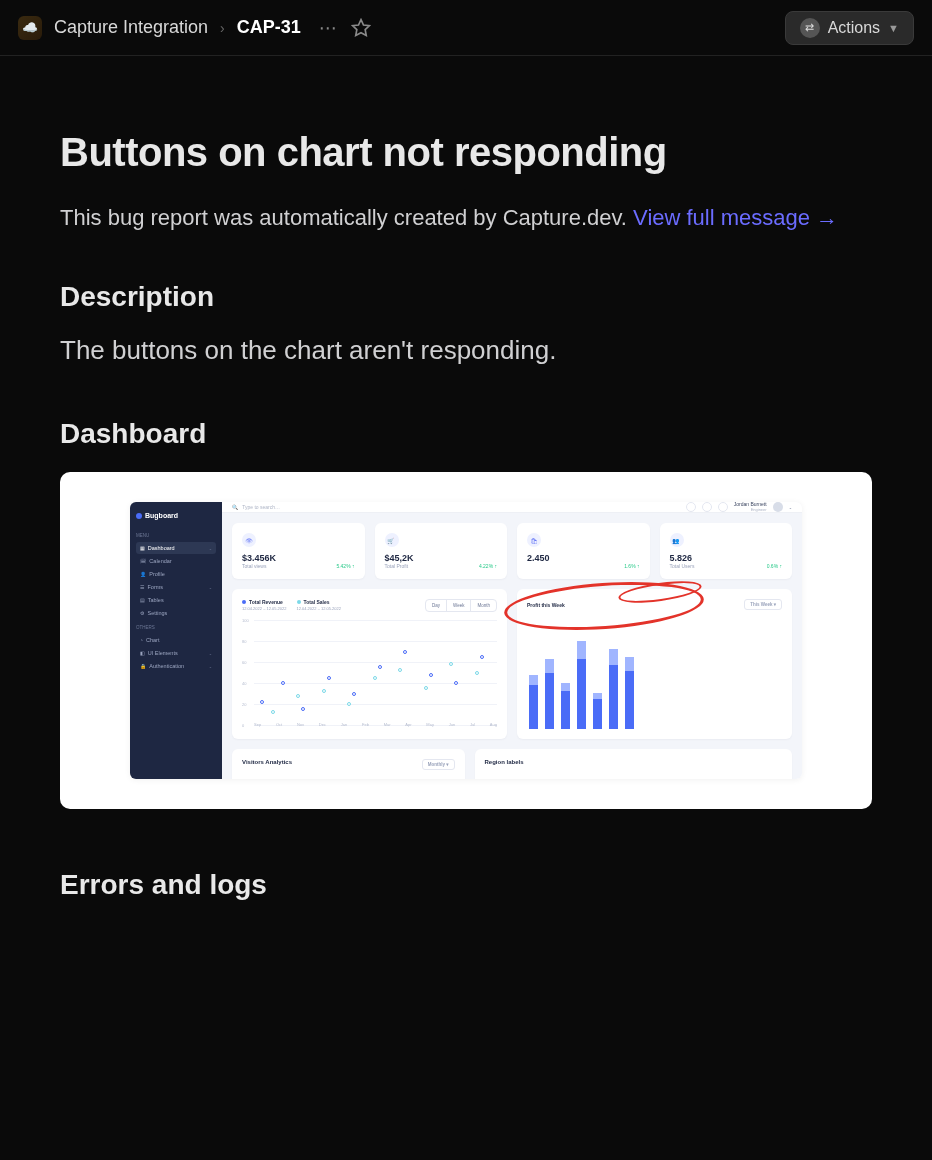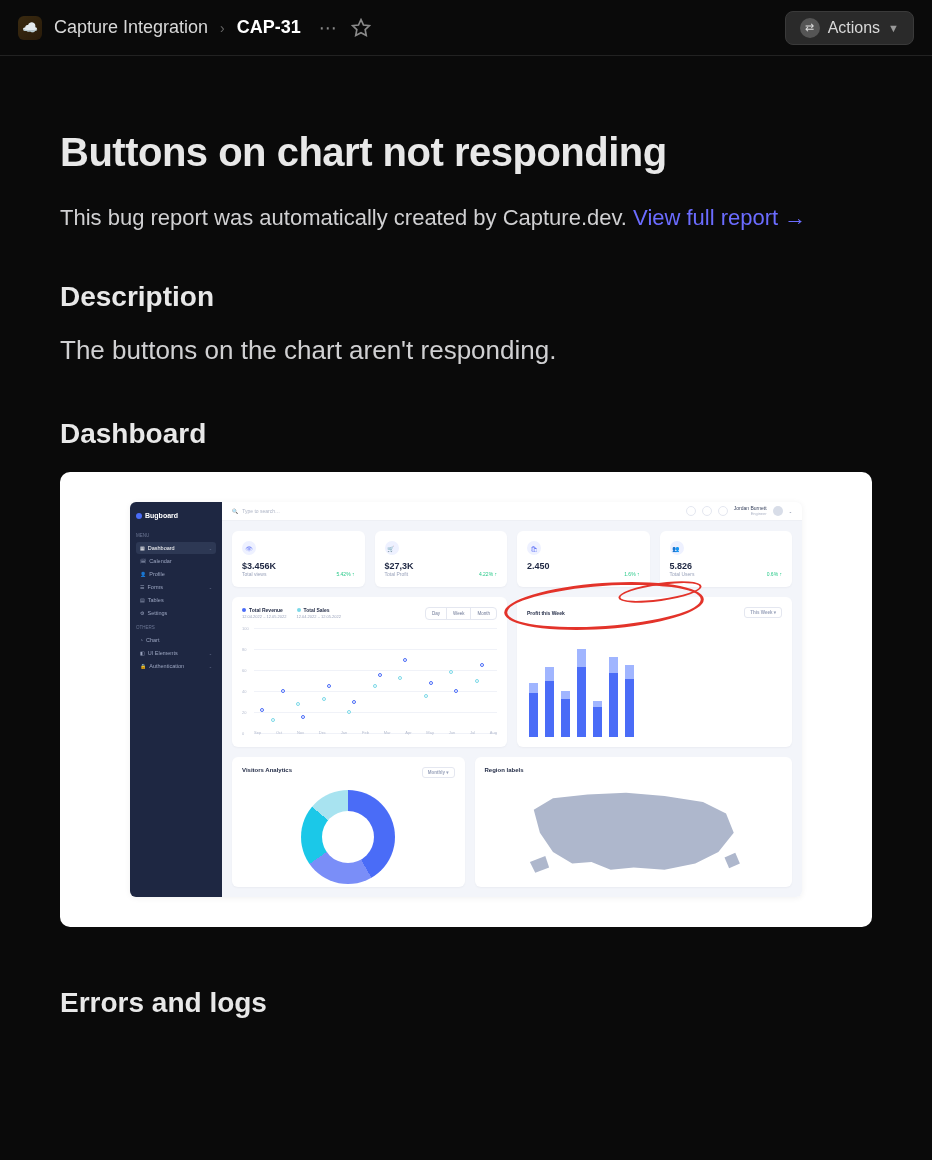--- a/index.html
+++ b/index.html
@@ -48,21 +48,21 @@
   
   .content { padding: 40px 60px; }
   h1.title { font-size: 40px; font-weight: 800; letter-spacing: -0.5px; margin-top: 34px; margin-bottom: 30px; }
   .intro { font-size: 22px; color: #d0d0d2; margin-bottom: 50px; }
   .link { color: #6b6cff; cursor: pointer; }
   h2.section { font-size: 28px; font-weight: 800; margin-bottom: 22px; margin-top: 22px; }
   .desc-text { font-size: 26px; color: #d0d0d2; margin-bottom: 52px; }
 
   
   .shot-card {
-    background: #fff; border-radius: 10px; width: 812px; height: 455px;
+    background: #fff; border-radius: 10px; width: 812px; height: 337px;
     padding: 30px 70px; margin-bottom: 60px; position: relative; overflow: hidden;
   }
   .dash { display: flex; width: 100%; height: 100%; background: #fff; border-radius: 6px; box-shadow: 0 1px 6px rgba(0,0,0,0.06); overflow:hidden; }
   .sidebar {
     width: 92px; background: #1e2742; color: #bac2d6;
     font-size: 5.5px; padding: 10px 6px;
   }
   .brand { color:#fff; font-weight:700; font-size:7px; margin-bottom:14px; display:flex; align-items:center; gap:3px; }
   .brand-dot { width:6px;height:6px;border-radius:50%;background:#4a6cf7; }
   .mh { font-size:4.5px; color:#6b7694; text-transform:uppercase; margin:6px 0 4px; }
@@ -163,21 +163,21 @@
     <span class="actions-icon">⇄</span>
     <span>Actions</span>
     <span style="font-size:11px;color:#999;">▼</span>
   </button>
 </div>
 
 <div class="content">
   <h1 class="title">Buttons on chart not responding</h1>
 
   <p class="intro">
-    <span>This bug report was automatically created by Capture.dev. </span><span class="link">View full report →</span>
+    <span>This bug report was automatically created by Capture.dev. </span><span class="link">View full message →</span>
   </p>
 
   <h2 class="section">Description</h2>
   <p class="desc-text">The buttons on the chart aren't responding.</p>
 
   <h2 class="section">Dashboard</h2>
 
   <div class="shot-card">
     <div class="dash">
 
@@ -271,21 +271,21 @@
 
           <div class="row">
             <div class="card">
               <div class="kpi-icon">👁</div>
               <div class="kpi-val">$3.456K</div>
               <div class="kpi-lbl">Total views</div>
               <div class="kpi-delta">5.42% ↑</div>
             </div>
             <div class="card">
               <div class="kpi-icon">🛒</div>
-              <div class="kpi-val">$27,3K</div>
+              <div class="kpi-val">$45,2K</div>
               <div class="kpi-lbl">Total Profit</div>
               <div class="kpi-delta">4.22% ↑</div>
             </div>
             <div class="card">
               <div class="kpi-icon">🛍</div>
               <div class="kpi-val">2.450</div>
               <div class="kpi-lbl"></div>
               <div class="kpi-delta">1.6% ↑</div>
             </div>
             <div class="card">

